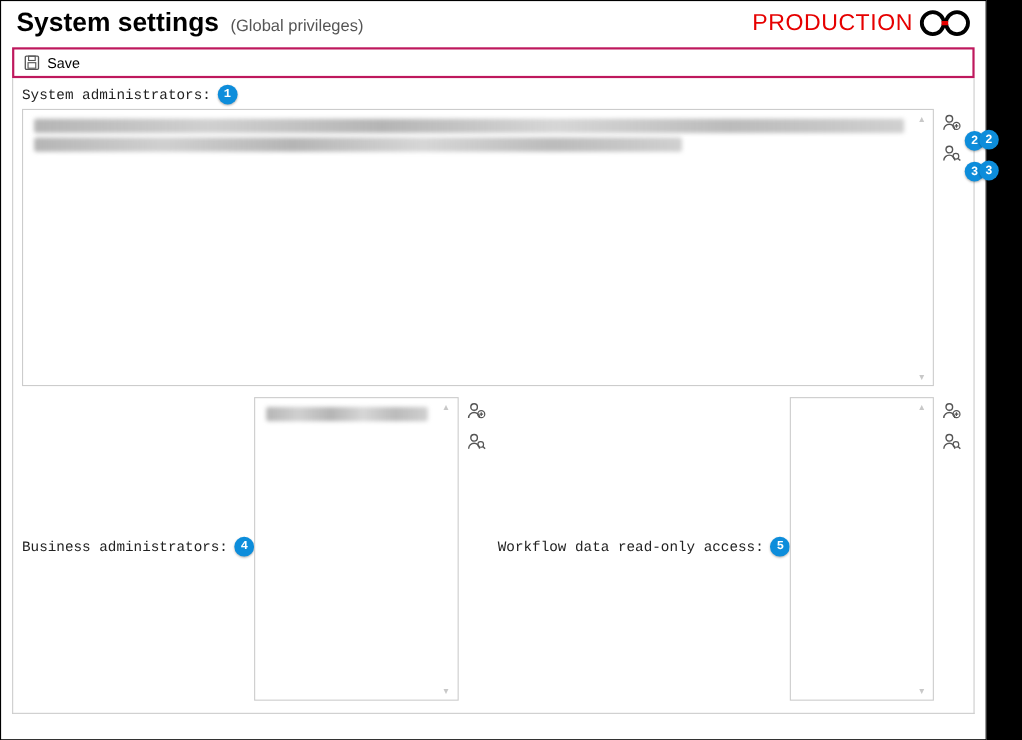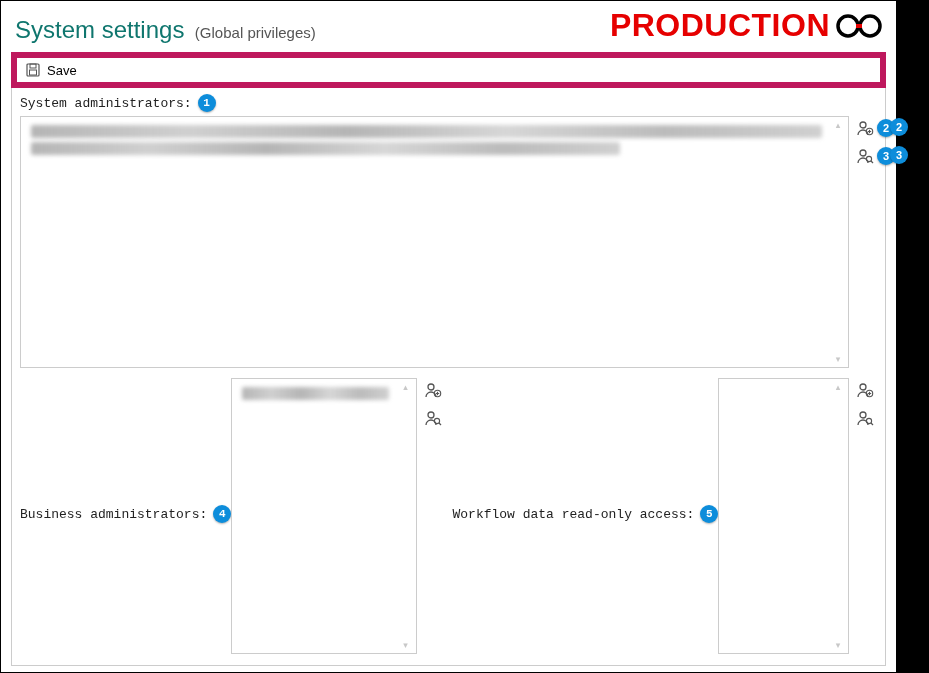--- a/index.html
+++ b/index.html
@@ -12,29 +12,29 @@
   .page {
     position: absolute; left: 0; top: 0;
     width: 897px; height: 673px;
     background: #fff;
     border: 1px solid #000;
   }
   .header {
     display: flex; align-items: flex-end; justify-content: space-between;
     padding: 6px 14px 4px 14px;
   }
-  .title { font-size: 24px; font-weight: 400; color: #0f766e; }
+  .title { font-size: 24px; font-weight: 700; color: #000000; }
   .subtitle { font-size: 15px; color: #555; margin-left: 6px; }
   .env-label { display: flex; align-items: center; gap: 6px; }
-  .env-text { color: #e60000; font-size: 32px; font-weight: 700; letter-spacing: 0.5px; }
+  .env-text { color: #e60000; font-size: 21px; font-weight: 400; letter-spacing: 0.5px; }
   .env-logo svg { display: block; }
 
   .toolbar {
     margin: 4px 10px 0 10px;
-    border: 6px solid #be185d;
+    border: 2px solid #be185d;
     padding: 4px 8px;
     display: flex; align-items: center; gap: 6px;
     font-size: 13px;
   }
   .toolbar .icon { width: 16px; height: 16px; display: inline-block; }
 
   .content {
     margin: 0 10px 10px 10px;
     border: 1px solid #ccc;
     border-top: none;

